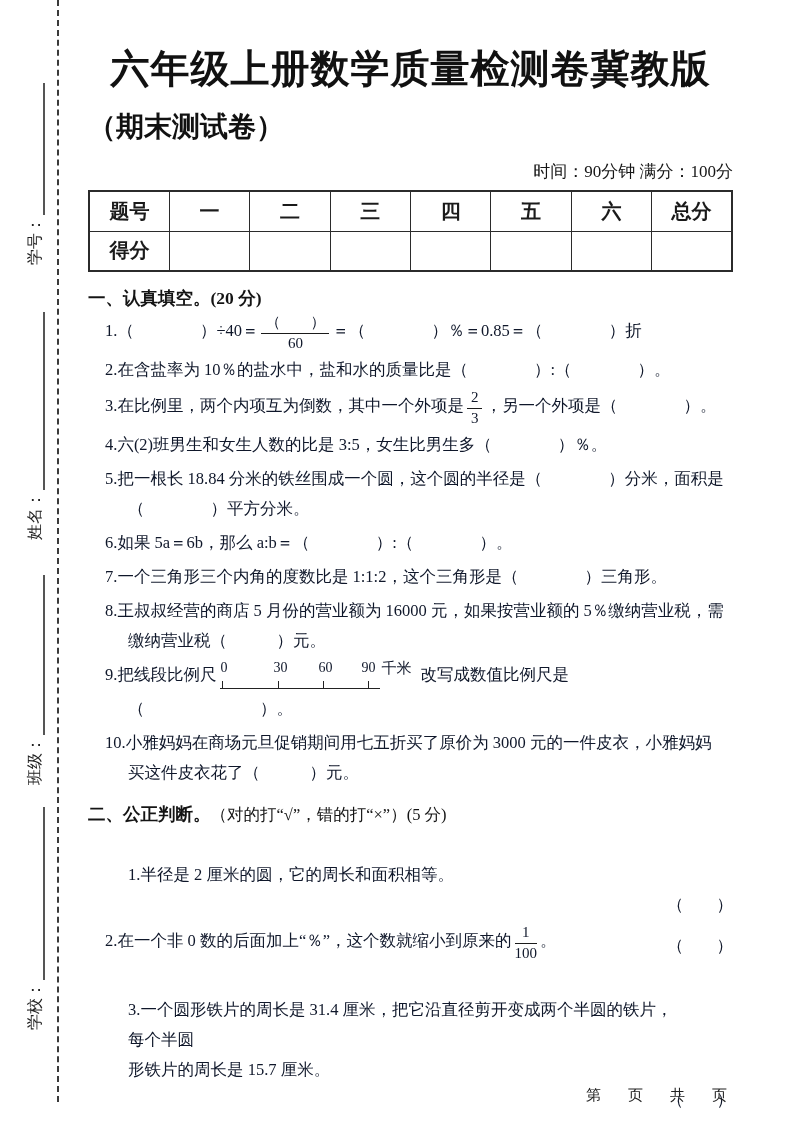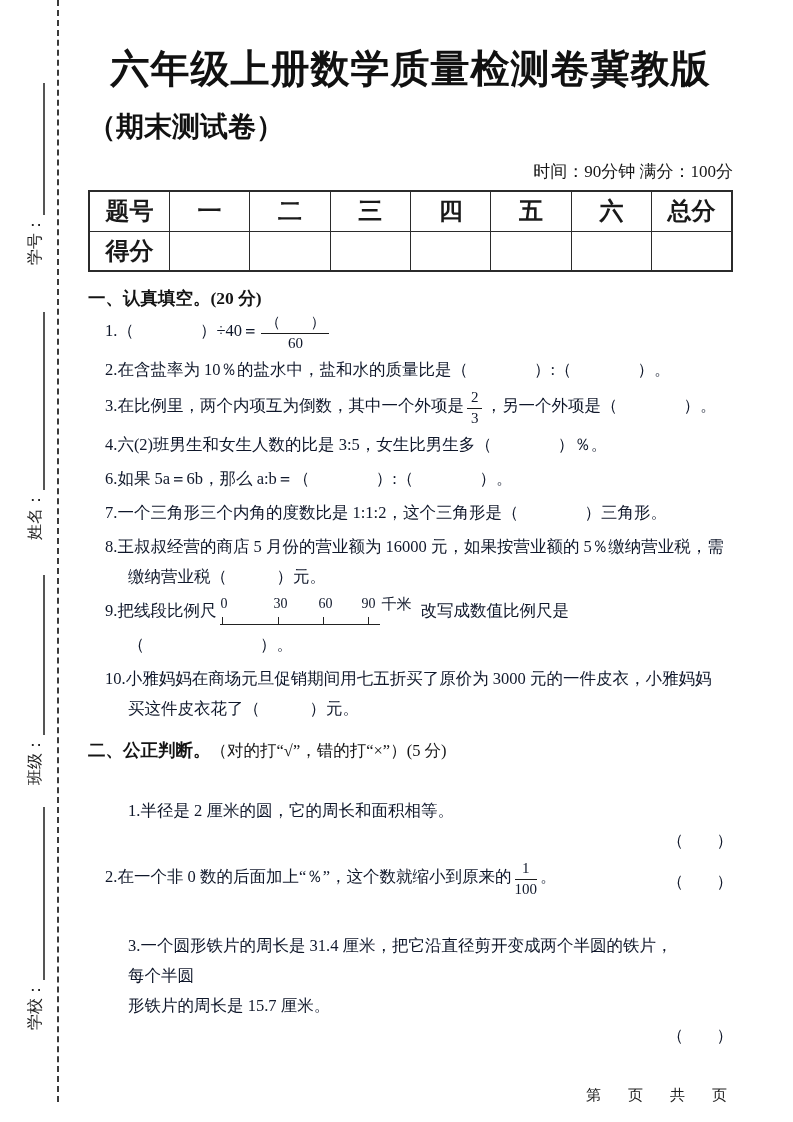--- a/index.html
+++ b/index.html
@@ -70,21 +70,21 @@
     margin-top: 7px;
     width: 100%;
     border-collapse: collapse;
     table-layout: fixed;
   }
   table.score td {
     border: 1.6px solid #2b2b2b;
     height: 40px;
     text-align: center;
     vertical-align: middle;
-    font-size: 24px;
+    font-size: 20px;
     font-weight: bold;
     color: #1a1a1a;
   }
   table.score { border: 2.5px solid #2b2b2b; }
 
   
   .sec-head { margin-top: 14px; font-size: 17.5px; font-weight: bold; color: #141414; }
   .sec-head .sec-note { font-weight: bold; }
   .sec-head .sec-note-light { font-weight: normal; font-size: 16.5px; }
 
@@ -202,30 +202,32 @@
       <td></td>
     </tr>
   </tbody>
     </table>
 
   <div class="sec-head">
     <span>一、认真填空。</span><span class="sec-note">(20 分)</span>
   </div>
 
   <div class="q q-flat">
-    <span>1.（　　　　）÷40＝</span><span class="frac"><span class="fnum">（　　）</span><span class="fden">60</span></span>
+    <span>1.（　　　　）÷40＝</span><span class="frac"><span class="fnum">（　　）</span><span class="fden">60</span></span><span>＝（　　　　）％＝0.85＝（　　　　）折</span>
   </div>
 
   <div class="q">2.在含盐率为 10％的盐水中，盐和水的质量比是（　　　　）:（　　　　）。</div>
 
   <div class="q q-flat">
     <span>3.在比例里，两个内项互为倒数，其中一个外项是</span><span class="frac"><span class="fnum">2</span><span class="fden">3</span></span><span>，另一个外项是（　　　　）。</span>
   </div>
 
   <div class="q">4.六(2)班男生和女生人数的比是 3:5，女生比男生多（　　　　）％。</div>
+  <div class="q">5.把一根长 18.84 分米的铁丝围成一个圆，这个圆的半径是（　　　　）分米，面积是
+（　　　　）平方分米。</div>
   <div class="q">6.如果 5a＝6b，那么 a:b＝（　　　　）:（　　　　）。</div>
   <div class="q">7.一个三角形三个内角的度数比是 1:1:2，这个三角形是（　　　　）三角形。</div>
   <div class="q">8.王叔叔经营的商店 5 月份的营业额为 16000 元，如果按营业额的 5％缴纳营业税，需
 缴纳营业税（　　　）元。</div>
 
   <div class="q q-flat">
     <span>9.把线段比例尺</span><span class="scalebar">
       <span class="sb-num" id="sbn-0">0</span>
       <span class="sb-num" id="sbn-1">30</span>
       <span class="sb-num" id="sbn-2">60</span>

